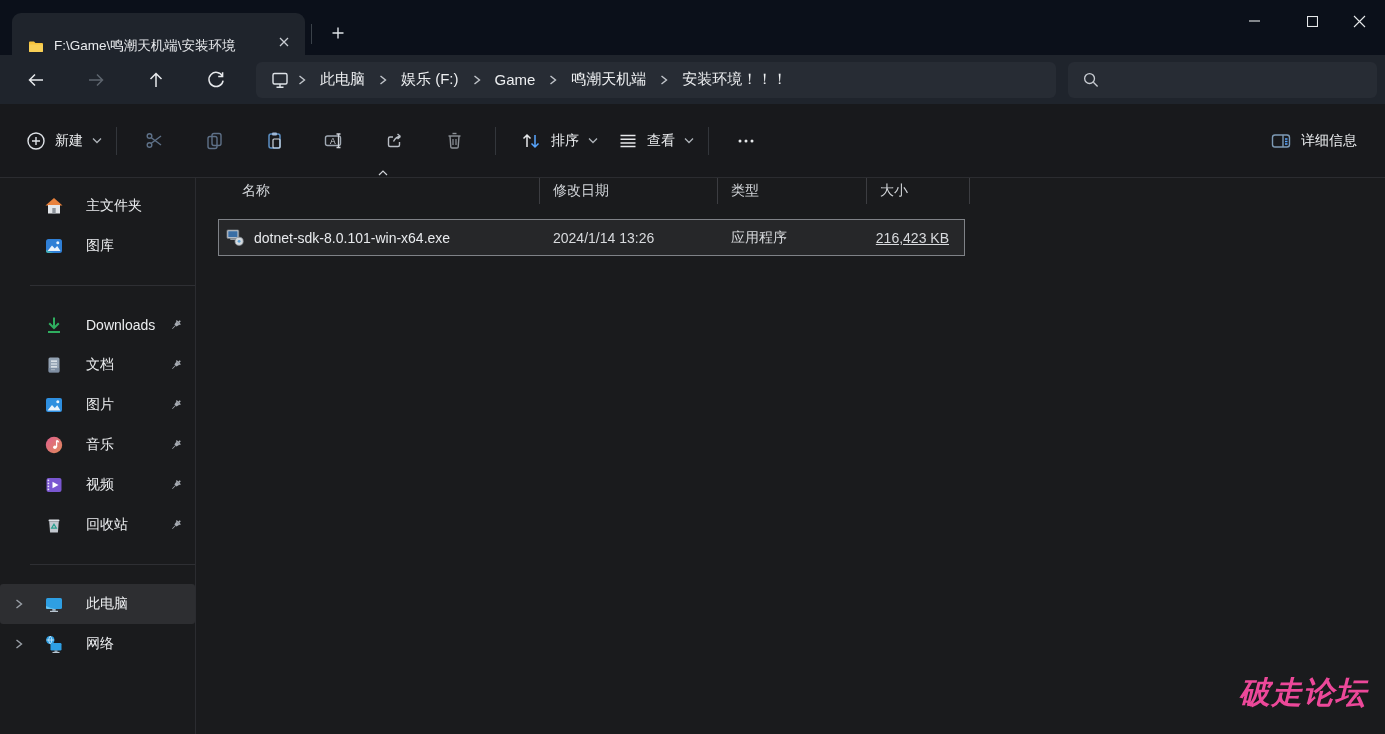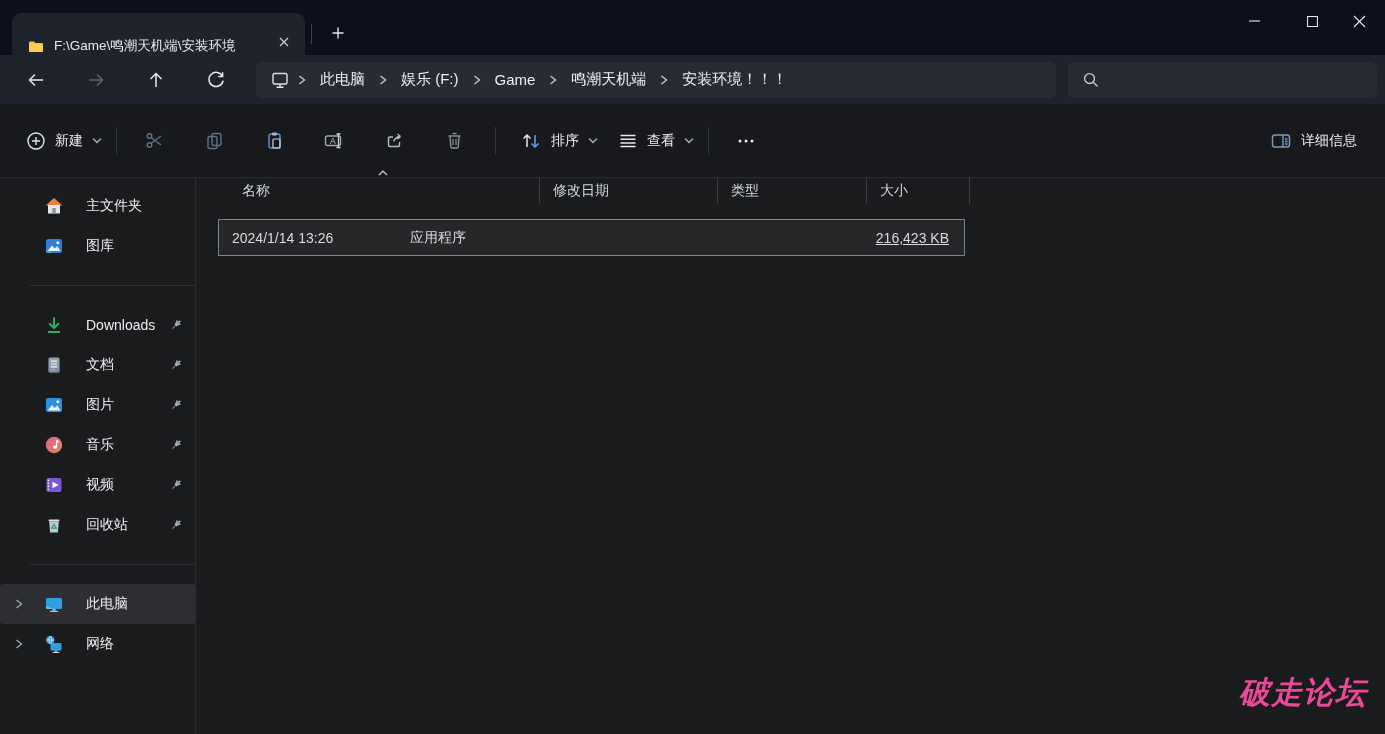--- a/index.html
+++ b/index.html
@@ -442,20 +442,30 @@
       </div>
       <div class="hdr-cell hdr-type">
         <span>类型</span>
       </div>
       <div class="hdr-cell hdr-size">
         <span>大小</span>
       </div>
     </div>
 
     <div class="file-row">
+      <div class="cell-name">
+        <svg width="19" height="19" viewBox="0 0 20 20">
+          <rect x="1" y="2" width="12.5" height="9" rx="1" fill="#c8cdd3" stroke="#6a7077" stroke-width="0.8"></rect>
+          <rect x="2.4" y="3.4" width="9.7" height="6.2" fill="#3a6ea5"></rect>
+          <rect x="4.5" y="11" width="5.5" height="1.6" fill="#9aa0a6"></rect>
+          <circle cx="13.8" cy="14" r="4.3" fill="#d4d9de" stroke="#878d94" stroke-width="0.8"></circle>
+          <circle cx="13.8" cy="14" r="1.5" fill="#5a9fd4"></circle>
+          </svg>
+        <span>dotnet-sdk-8.0.101-win-x64.exe</span>
+      </div>
       <div class="cell-date">2024/1/14 13:26</div>
       <div class="cell-type">应用程序</div>
       <div class="cell-size">216,423 KB</div>
     </div>
 
     <div class="watermark">破走论坛</div>
   </div>
 </div>
 
 </body></html>

